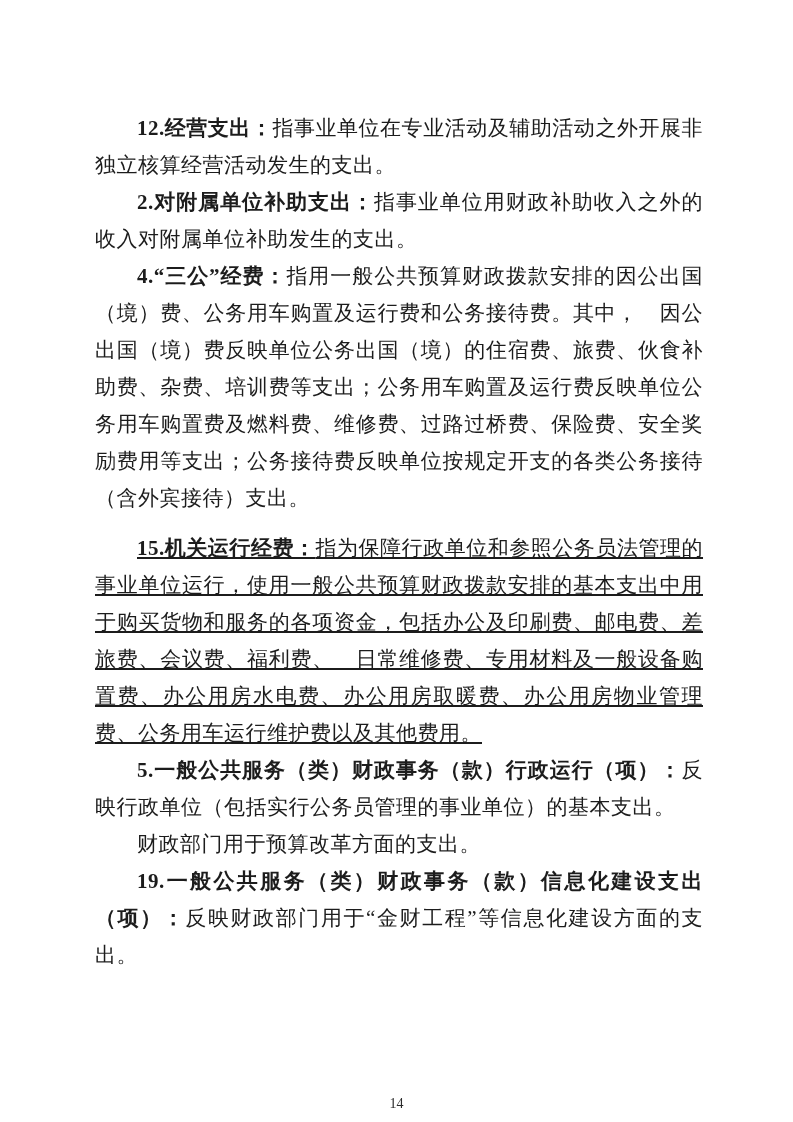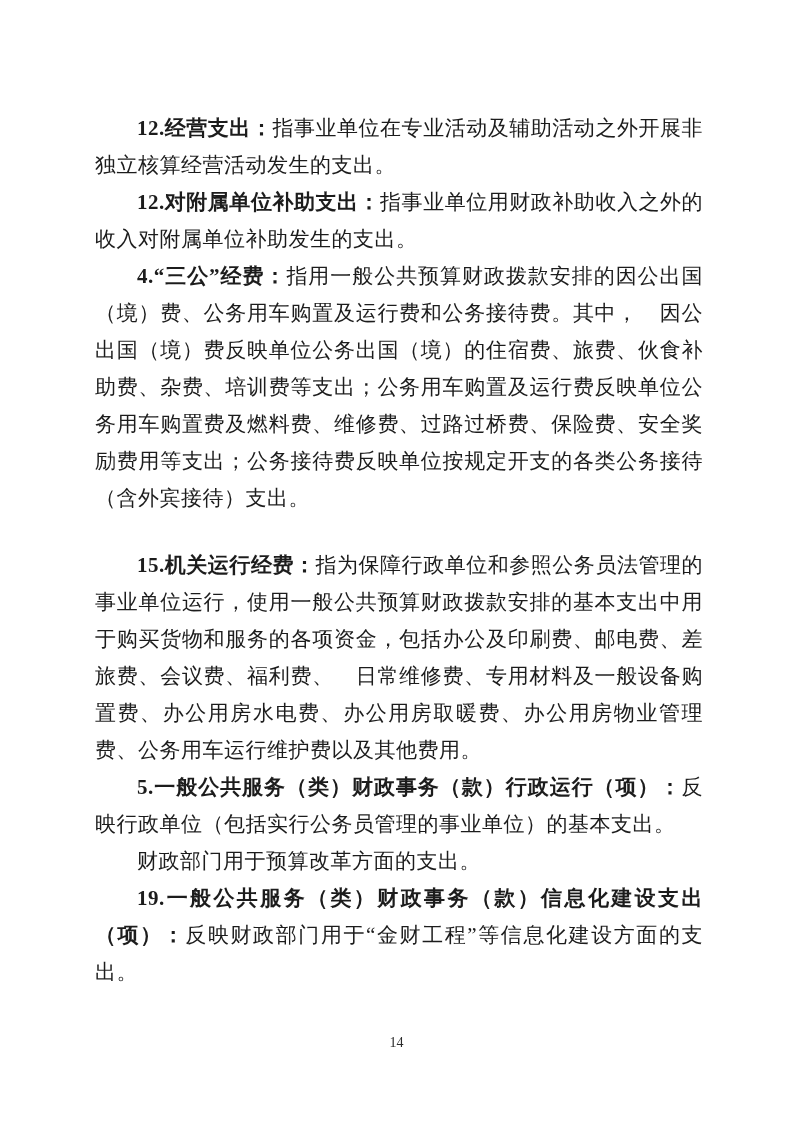--- a/index.html
+++ b/index.html
@@ -28,41 +28,42 @@
     letter-spacing: 0.5px;
     text-align: justify;
     text-justify: inter-ideograph;
     text-indent: 2em;
     word-break: break-all;
   }
   .para .term {
     font-weight: 700;
   }
   .para.extra-space-before {
-    margin-top: 30px;
+    margin-top: 13px;
+    text-decoration: underline;
   }
   .page-footer {
     position: absolute;
     left: 0;
-    top: 1035px;
+    top: 1096px;
     width: 100%;
     text-align: center;
     font-size: 14px;
     color: #2a2a2a;
   }
 </style>
 </head>
 <body>
 
 <div class="doc-page">
   <div class="doc-body">
 
     <p class="para"><span class="term">12.经营支出：</span><span class="body-text">指事业单位在专业活动及辅助活动之外开展非独立核算经营活动发生的支出。</span></p>
 
-    <p class="para"><span class="term">12.对附属单位补助支出：</span><span class="body-text">指事业单位用财政补助收入之外的收入对附属单位补助发生的支出。</span></p>
+    <p class="para"><span class="term">2.对附属单位补助支出：</span><span class="body-text">指事业单位用财政补助收入之外的收入对附属单位补助发生的支出。</span></p>
 
     <p class="para"><span class="term">4.“三公”经费：</span><span class="body-text">指用一般公共预算财政拨款安排的因公出国（境）费、公务用车购置及运行费和公务接待费。其中，　因公出国（境）费反映单位公务出国（境）的住宿费、旅费、伙食补助费、杂费、培训费等支出；公务用车购置及运行费反映单位公务用车购置费及燃料费、维修费、过路过桥费、保险费、安全奖励费用等支出；公务接待费反映单位按规定开支的各类公务接待（含外宾接待）支出。</span></p>
 
     <p class="para extra-space-before"><span class="term">15.机关运行经费：</span><span class="body-text">指为保障行政单位和参照公务员法管理的事业单位运行，使用一般公共预算财政拨款安排的基本支出中用于购买货物和服务的各项资金，包括办公及印刷费、邮电费、差旅费、会议费、福利费、　日常维修费、专用材料及一般设备购置费、办公用房水电费、办公用房取暖费、办公用房物业管理费、公务用车运行维护费以及其他费用。</span></p>
 
     <p class="para"><span class="term">5.一般公共服务（类）财政事务（款）行政运行（项）：</span><span class="body-text">反映行政单位（包括实行公务员管理的事业单位）的基本支出。</span></p>
 
     <p class="para"><span class="term"></span><span class="body-text">财政部门用于预算改革方面的支出。</span></p>
 
 

